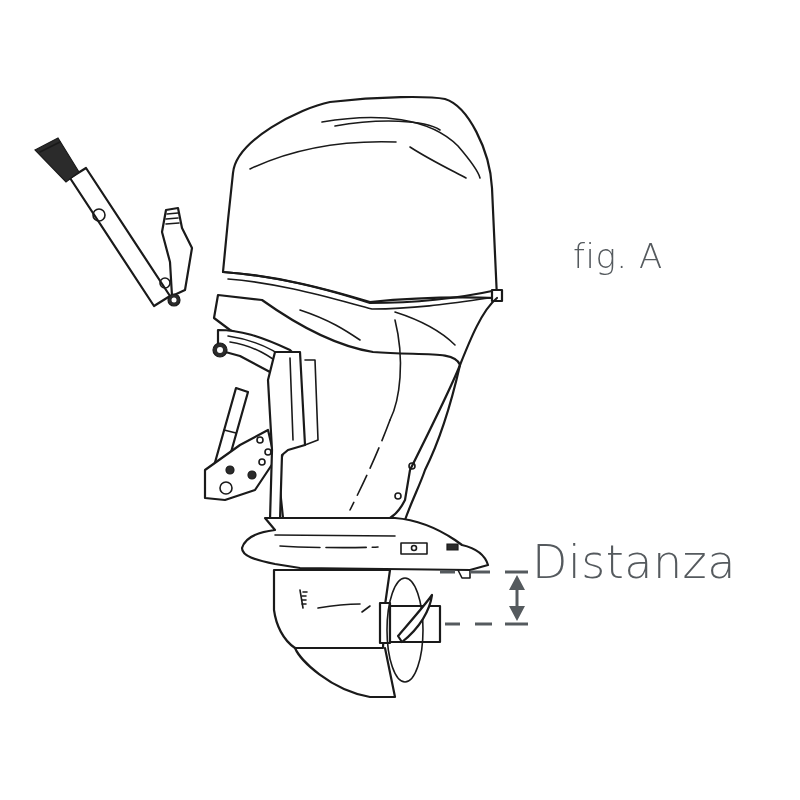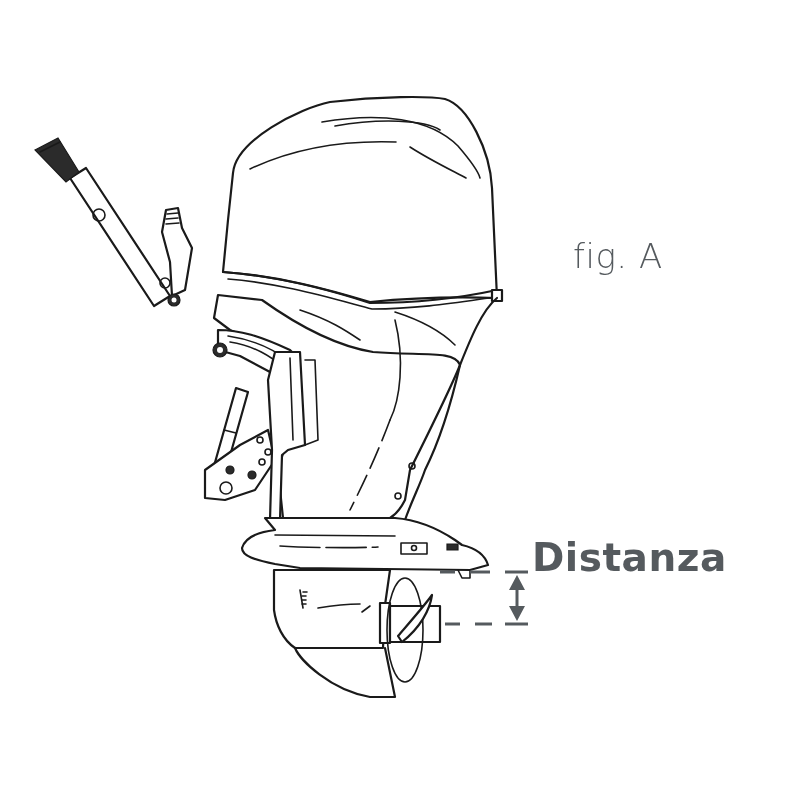--- a/index.html
+++ b/index.html
@@ -1,20 +1,20 @@
 <!DOCTYPE html>
 <html><head>
   <meta charset="utf-8">
   <style>
     html, body { margin: 0; padding: 0; background: #ffffff; }
     body { width: 800px; height: 800px; position: relative; overflow: hidden; font-family: "DejaVu Sans", sans-serif; }
     .canvas { position: absolute; left: 0; top: 0; width: 800px; height: 800px; }
     .label { position: absolute; color: #555a5e; font-weight: 300; font-family: "DejaVu Sans", sans-serif; letter-spacing: 0.5px; white-space: nowrap; }
     .fig-label { left: 573px; top: 236px; font-size: 34px; }
-    .dist-label { left: 532px; top: 535px; font-size: 39px; font-weight: bold; }
+    .dist-label { left: 532px; top: 535px; font-size: 46px; }
     svg .ink { fill: none; stroke: #1a1a1a; stroke-width: 2.2; stroke-linecap: round; stroke-linejoin: round; }
     svg .thin { fill: none; stroke: #1a1a1a; stroke-width: 1.6; stroke-linecap: round; stroke-linejoin: round; }
     svg .fillw { fill: #ffffff; stroke: #1a1a1a; stroke-width: 2.2; stroke-linejoin: round; }
     svg .dark { fill: #2b2b2b; stroke: #1a1a1a; stroke-width: 1.2; }
     svg .dim { stroke: #555a5e; stroke-width: 3; fill: none; }
     svg .dimfill { fill: #555a5e; }
   </style>
 </head>
 <body>
 

